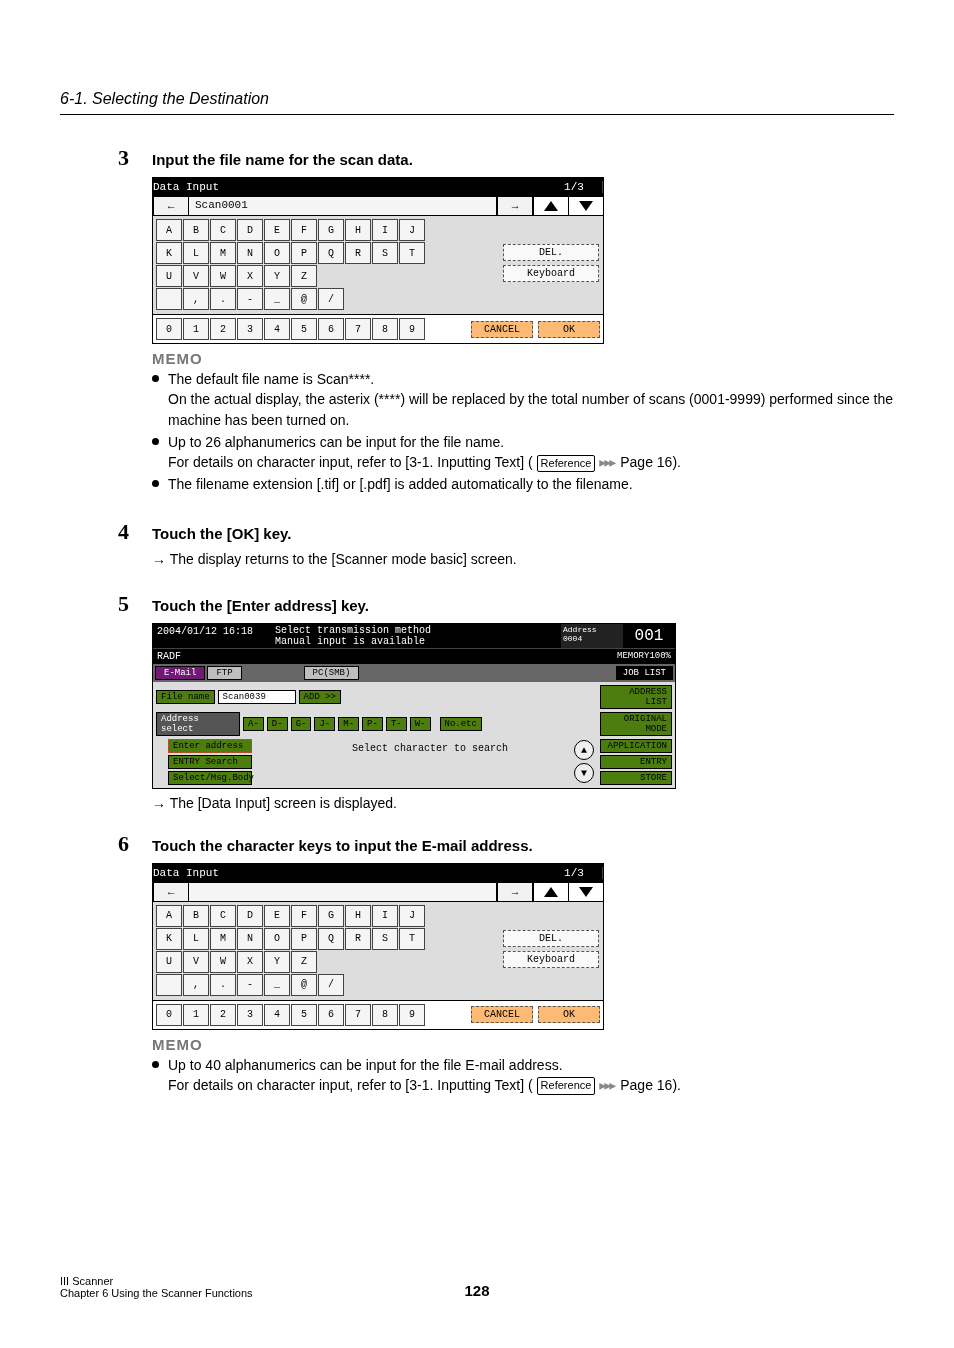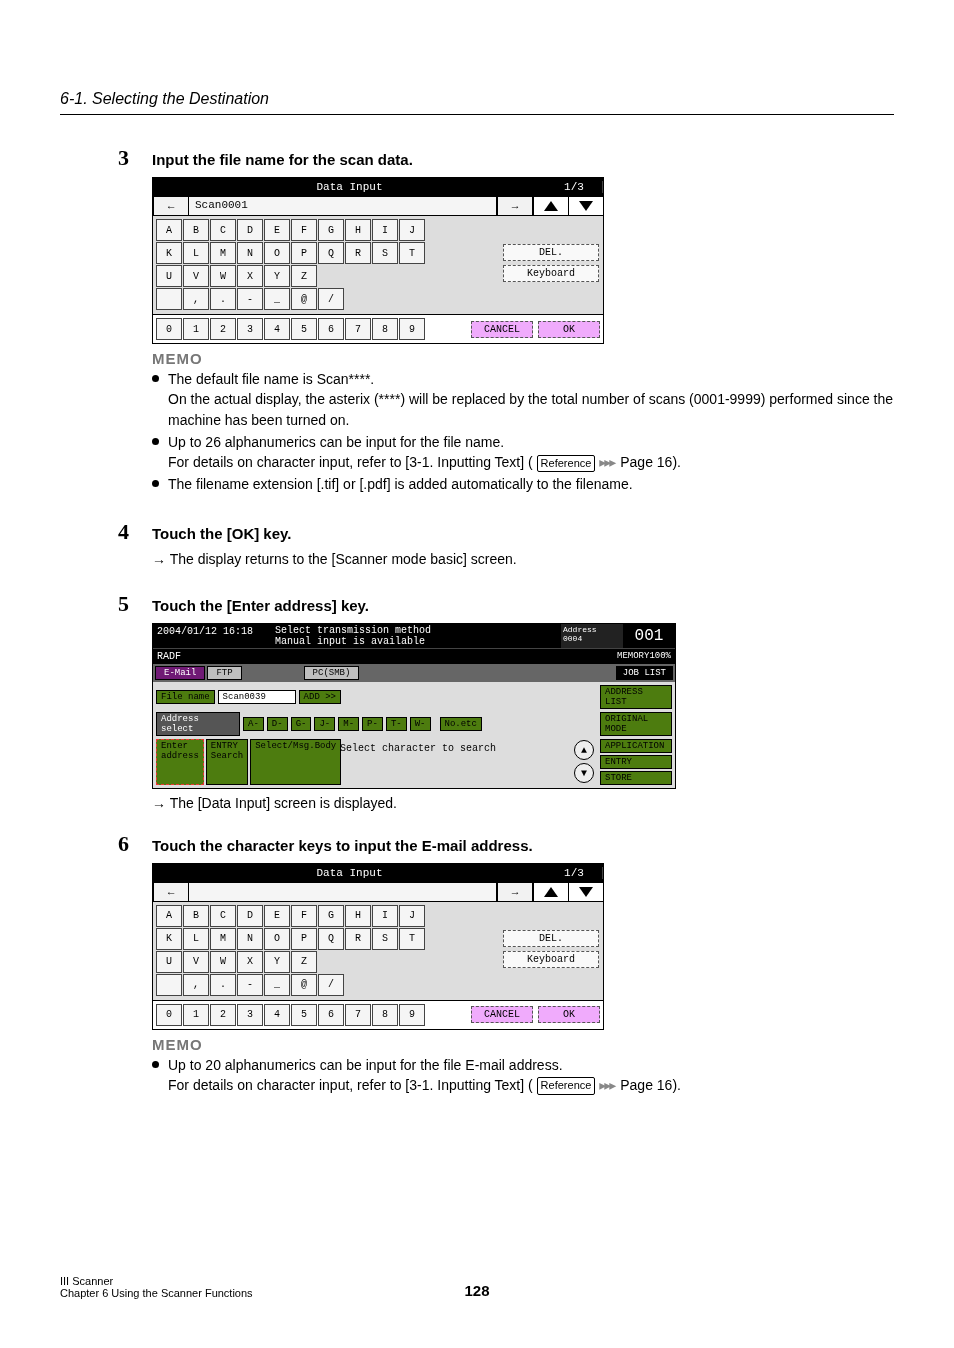--- a/index.html
+++ b/index.html
@@ -102,21 +102,21 @@
   
   .panel-wrap { margin-left: 92px; margin-bottom: 6px; }
   .panel { border: 1px solid #000; width: 450px; font-family: "Courier New", monospace; font-size: 11px; }
   .panel-header {
     display: flex;
     align-items: center;
     background: #000;
     color: #fff;
     height: 18px;
   }
-  .ph-center { flex: 1; text-align: center; }
+  .ph-center { flex: 1; }
   .ph-count { width: 56px; text-align: center; border-right: 1px solid #444; font-family: Liberation Mono, monospace; }
   .input-row {
     display: flex;
     background: #fff;
     border-top: 1px solid #000;
     border-bottom: 1px solid #000;
   }
   .arrow-key {
     width: 34px;
     height: 18px;
@@ -172,21 +172,21 @@
     border-top: 1px solid #000;
     padding: 3px;
     gap: 1px;
     align-items: center;
   }
   .action-btn {
     border: 1px dashed #555;
     padding: 2px 4px;
     text-align: center;
     font-size: 10px;
-    background: #f0abfc;
+    background: #fdba74;
     margin-left: 4px;
   }
 
   
   .panel2 { border: 1px solid #000; width: 522px; font-family: "Courier New", monospace; font-size: 10px; }
   .p2-head { display: flex; background: #000; color: #fff; }
   .p2-date { width: 110px; padding: 2px 4px; }
   .p2-msg { flex: 1; padding: 1px 4px; line-height: 1.1; }
   .p2-addr { width: 58px; background: #222; padding: 1px 2px; font-size: 8px; text-align: left; }
   .p2-counter { width: 52px; display:flex; align-items:center; justify-content:center; font-size: 16px;}
@@ -200,24 +200,24 @@
   .p2-body { background: #ddd; padding: 3px; }
   .p2-line { display: flex; align-items: center; gap: 3px; margin-bottom: 3px; }
   .p2-btn { border: 1px solid #000; background: #4d7c0f; padding: 1px 4px; font-size: 9px; }
   .p2-dark { background: #555; color: #fff; }
   .p2-highlight { border: 1px dashed #e33; }
   .p2-arrow-btn {
     width: 18px; height: 18px; border: 1px solid #000; background: #eee;
     display: flex; align-items: center; justify-content: center;
     border-radius: 50%;
   }
-  .p2-side { margin-left: auto; width: 72px; display: flex; flex-direction: column; gap: 2px;}
+  .p2-side { margin-left: auto; width: 72px; display: flex; flex-direction: column; gap: 2px; text-align: right;}
   .p2-select-text { font-size: 10px; padding: 4px 0 6px 100px;}
   .p2-mainarea { display: flex; }
-  .p2-leftcol { width: 84px; display: flex; flex-direction: row; gap: 2px;}
+  .p2-leftcol { width: 84px; display: flex; flex-direction: column; gap: 2px; margin-left: 12px;}
 
   .footer {
     display: flex;
     align-items: flex-end;
     font-size: 11px;
     margin-top: 180px;
     gap: 27px;
   }
   .f-left { flex: 1; }
   .page-num { font-size: 15px; font-weight: bold; }
@@ -518,21 +518,21 @@
         <div style="flex:1"></div>
         <div class="action-btn" style="width:52px">CANCEL</div>
         <div class="action-btn" style="width:52px">OK</div>
       </div>
     </div>
   </div>
 
   <div class="memo-heading">MEMO</div>
   <ul class="memo-list">
     <li>
-      <span>Up to 20 alphanumerics can be input for the file E-mail address.</span>
+      <span>Up to 40 alphanumerics can be input for the file E-mail address.</span>
       <span class="memo-sub" style="padding-left:0">
         <span>For details on character input, refer to [3-1. Inputting Text] (</span>
         <span class="ref-key">Reference</span>
         <span class="ref-arrows">▸▸▸</span>
         <span> Page 16).</span>
       </span>
     </li>
   </ul>
 
   <div class="footer">

